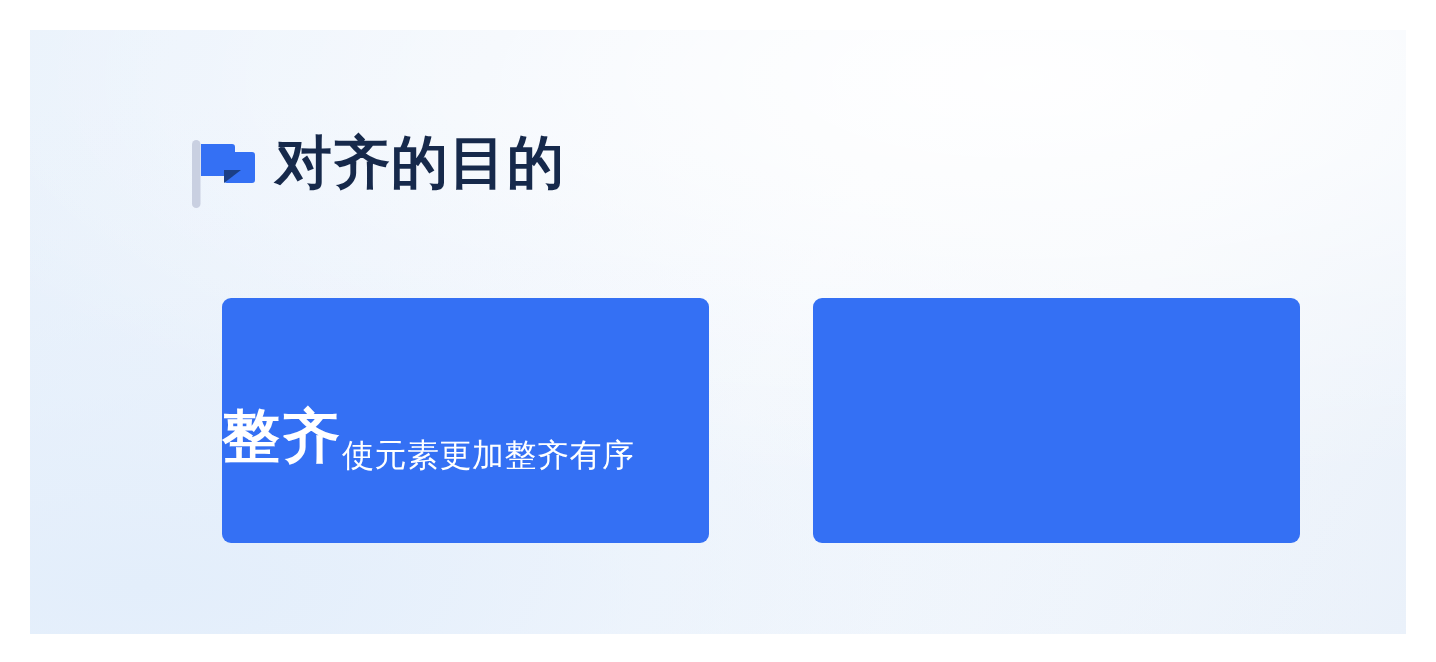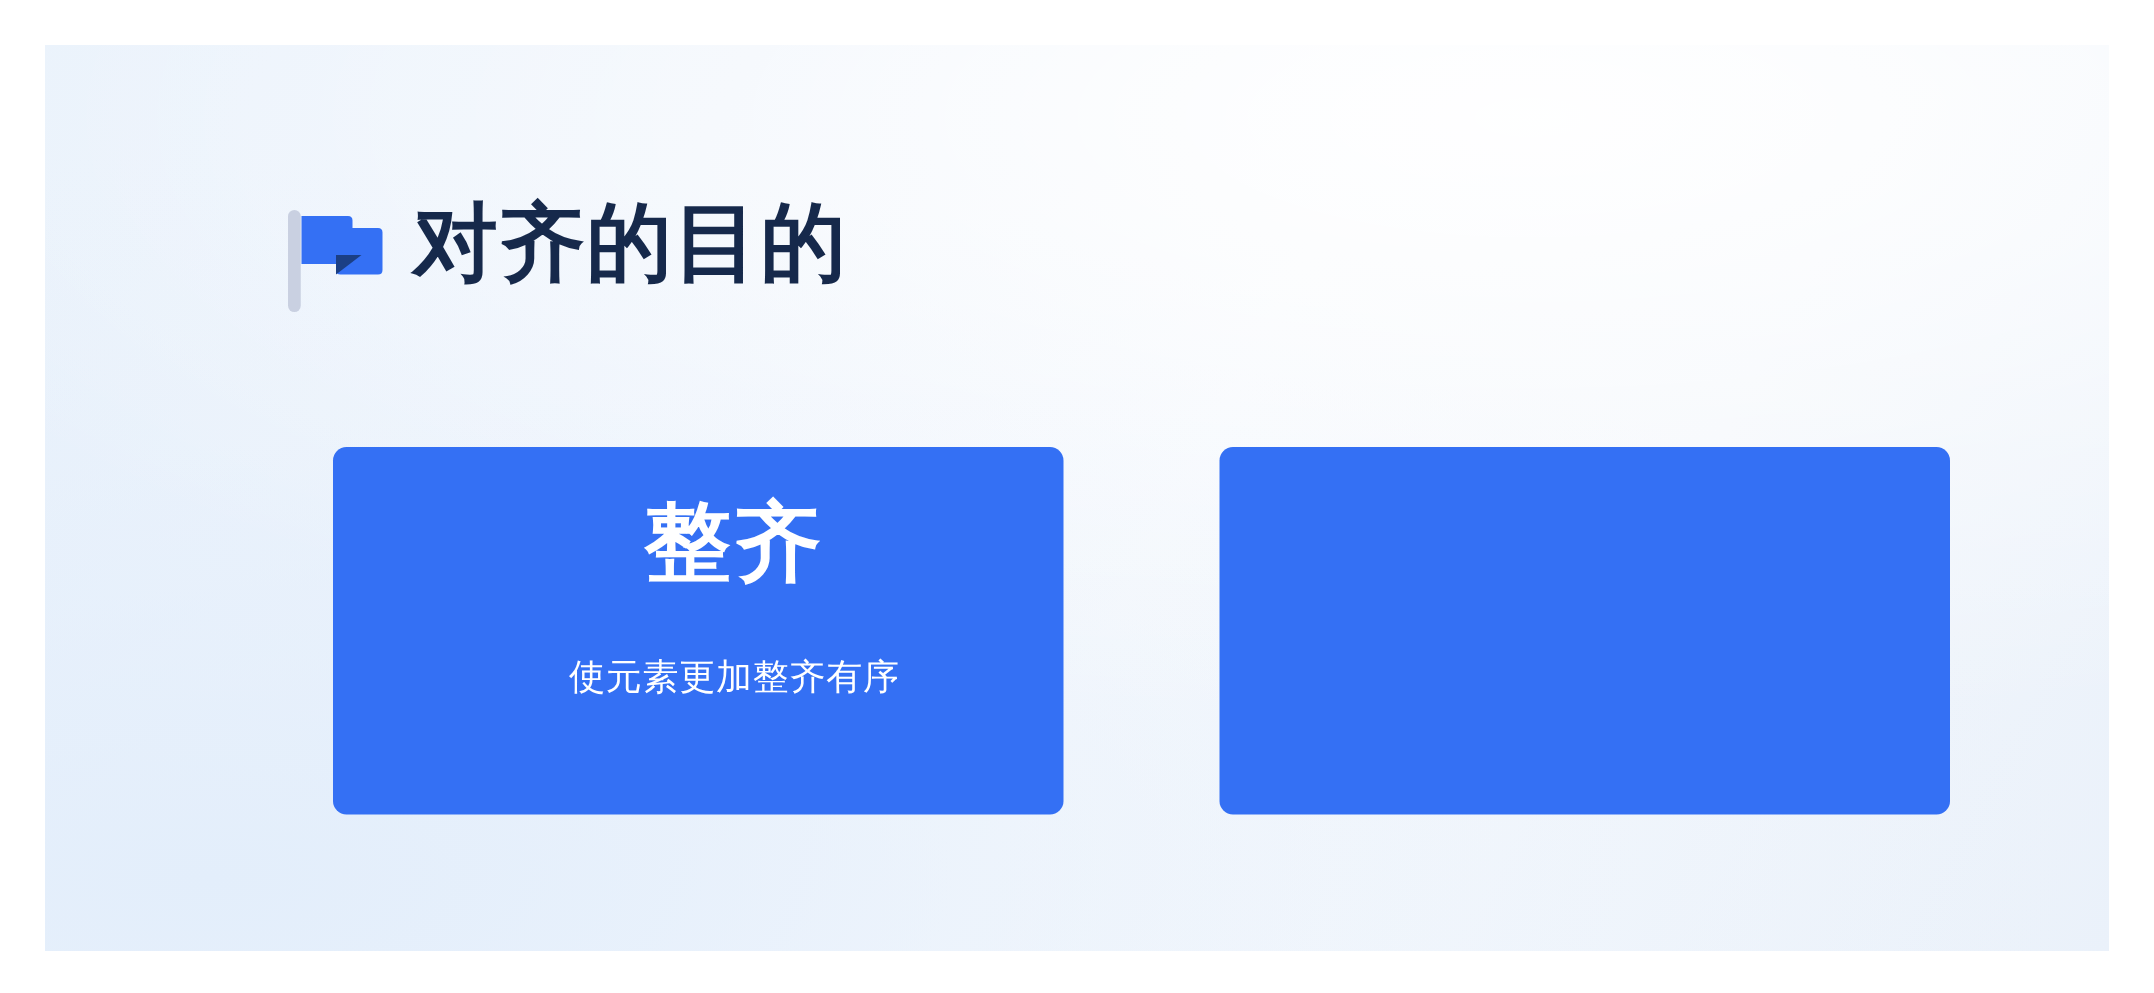--- a/index.html
+++ b/index.html
@@ -72,40 +72,38 @@
     display: flex;
     gap: 104px;
   }
 
   .card {
     width: 487px;
     height: 245px;
     border-radius: 9px;
     background: #3470f4;
     display: flex;
-    flex-direction: column;
     align-items: center;
     justify-content: flex-start;
     box-sizing: border-box;
     padding-top: 32px;
-    padding-left: 48px;
   }
 
   .card-heading {
     font-size: 58px;
     font-weight: bold;
     color: #ffffff;
     line-height: 1.12;
     letter-spacing: 2px;
     white-space: nowrap;
   }
 
   .card-subtitle {
     margin-top: 37px;
-    font-size: 24px;
+    font-size: 32px;
     font-weight: normal;
     color: #ffffff;
     line-height: 40px;
     text-align: center;
     letter-spacing: 0.5px;
     white-space: pre-line;
   }
 </style>
 </head>
 <body>

